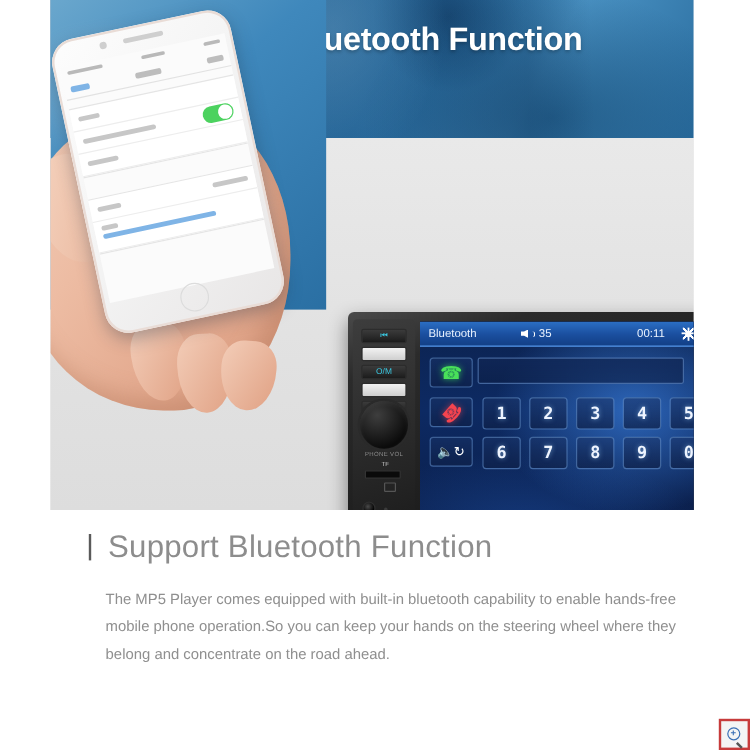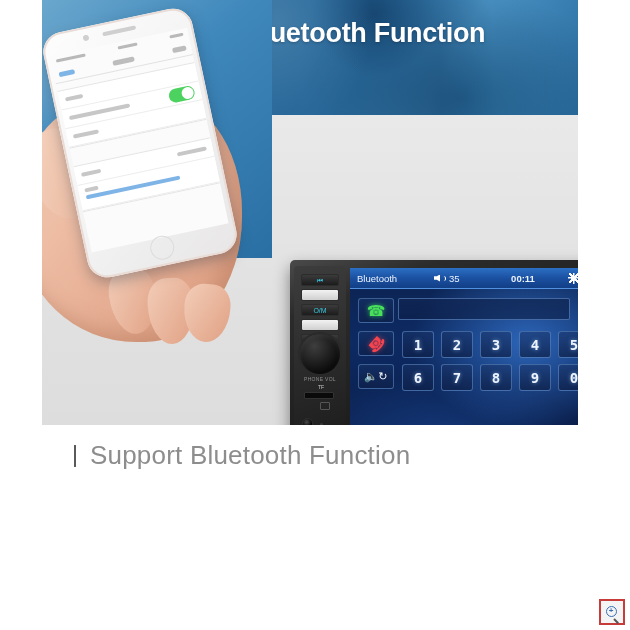--- a/index.html
+++ b/index.html
@@ -179,21 +179,21 @@
   }
   .statusbar {
     position: absolute; left: 0; top: 0; width: 100%; height: 21px;
     background: linear-gradient(180deg, #2b6fc4 0%, #1a4e9e 55%, #123f86 100%);
     display: flex; align-items: center;
     color: #eaf3ff; font-size: 9.5px;
     border-bottom: 1px solid rgba(120,180,255,.5);
   }
   .sb-title { padding-left: 7px; width: 84px; }
   .sb-vol { display: flex; align-items: center; gap: 3px; width: 58px; }
-  .sb-time { width: 62px; text-align: center; font-weight: bold; }
+  .sb-time { width: 62px; text-align: right; }
   .sb-icons { flex: 1; display: flex; align-items: center; justify-content: flex-end; gap: 11px; padding-right: 4px; }
   .ico { display: inline-block; }
   .sun { width: 11px; height: 11px; position: relative; }
   .sun::before { content:""; position:absolute; left:3px; top:3px; width:5px; height:5px;
     border-radius:50%; background:#fff; }
   .sun::after {
     content:""; position:absolute; inset:0;
     background:
       linear-gradient(#fff,#fff) center/1.5px 11px no-repeat,
       linear-gradient(#fff,#fff) center/11px 1.5px no-repeat,
@@ -414,20 +414,21 @@
 
       </div>
     </div>
   </div>
 
   <div class="section">
     <div class="sec-head">
       <div class="accent-bar"></div>
       <h2 class="sec-title">Support Bluetooth Function</h2>
     </div>
+    <p class="sec-body">The MP5 Player comes equipped with built-in bluetooth capability to enable hands-free mobile phone operation.So you can keep your hands on the steering wheel where they belong and concentrate on the road ahead.</p>
   </div>
 
   <div class="zoom-btn">
     <span class="mag">
       <span class="mag-circle">+</span>
       <span class="mag-handle"></span>
     </span>
   </div>
 
 </div>

